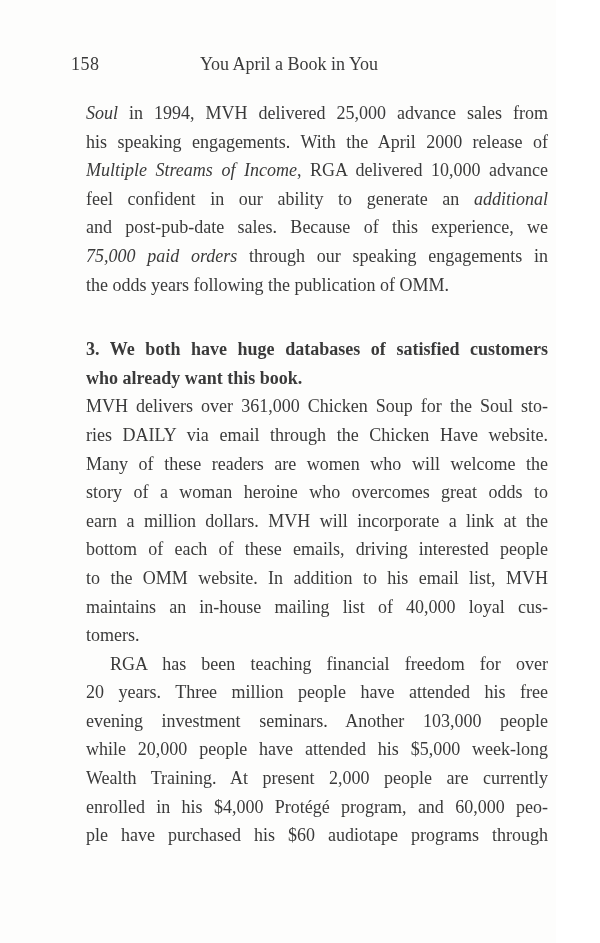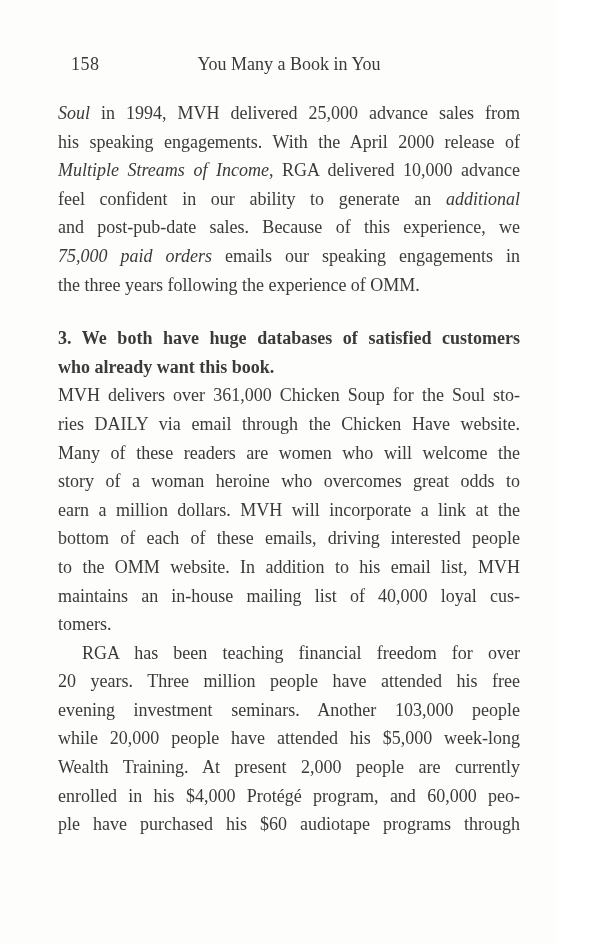--- a/index.html
+++ b/index.html
@@ -23,55 +23,55 @@
   .page-num {
     position: absolute; left: 1px; top: 0;
     letter-spacing: 0.5px;
   }
   .running-head {
     text-align: center;
     padding-right: 24px; 
   }
   .page-body {
     position: absolute;
-    top: 99px; left: 58px; width: 462px;
+    top: 99px; left: 86px; width: 462px;
     font-size: 18px;
     line-height: 28.6px;
   }
   .para { margin: 0; }
   .para.bold .line { font-weight: bold; }
-  .para.gap { margin-top: 25px; }
+  .para.gap { margin-top: 36px; }
   .line {
     text-align: justify;
     text-align-last: justify;
     height: 28.6px;
     overflow: hidden;
   }
   .line.last { text-align-last: left; }
   .line.indent { text-indent: 24px; }
   .i { font-style: italic; }
 </style>
 </head>
 <body>
 
 <div class="page">
   <div class="header">
     <span class="page-num">158</span>
-    <div class="running-head">You Many a Book in You</div>
+    <div class="running-head">You April a Book in You</div>
   </div>
 
   <div class="page-body">
       <div class="para">
         <div class="line"><span class="i">Soul</span><span> in 1994, MVH delivered 25,000 advance sales from</span></div>
         <div class="line"><span>his speaking engagements. With the April 2000 release of</span></div>
         <div class="line"><span class="i">Multiple Streams of Income</span><span>, RGA delivered 10,000 advance</span></div>
         <div class="line"><span>feel confident in our ability to generate an </span><span class="i">additional</span></div>
         <div class="line"><span>and post-pub-date sales. Because of this experience, we</span></div>
-        <div class="line"><span class="i">75,000 paid orders</span><span> emails our speaking engagements in</span></div>
-        <div class="line last"><span>the three years following the experience of OMM.</span></div>
+        <div class="line"><span class="i">75,000 paid orders</span><span> through our speaking engagements in</span></div>
+        <div class="line last"><span>the odds years following the publication of OMM.</span></div>
       </div>
       <div class="para bold gap">
         <div class="line"><span>3. We both have huge databases of satisfied customers</span></div>
         <div class="line last"><span>who already want this book.</span></div>
       </div>
       <div class="para">
         <div class="line"><span>MVH delivers over 361,000 Chicken Soup for the Soul sto-</span></div>
         <div class="line"><span>ries DAILY via email through the Chicken Have website.</span></div>
         <div class="line"><span>Many of these readers are women who will welcome the</span></div>
         <div class="line"><span>story of a woman heroine who overcomes great odds to</span></div>

